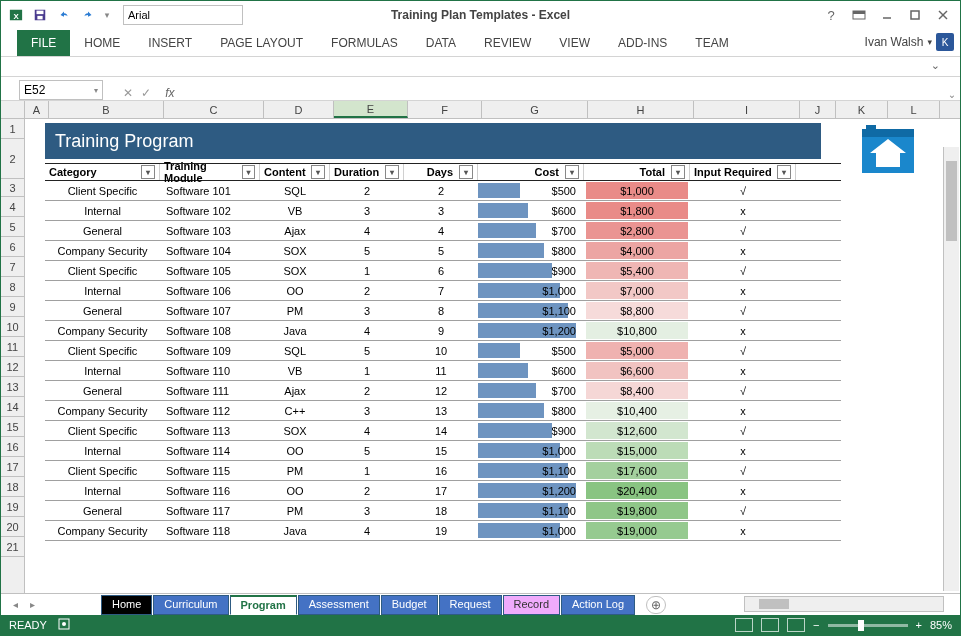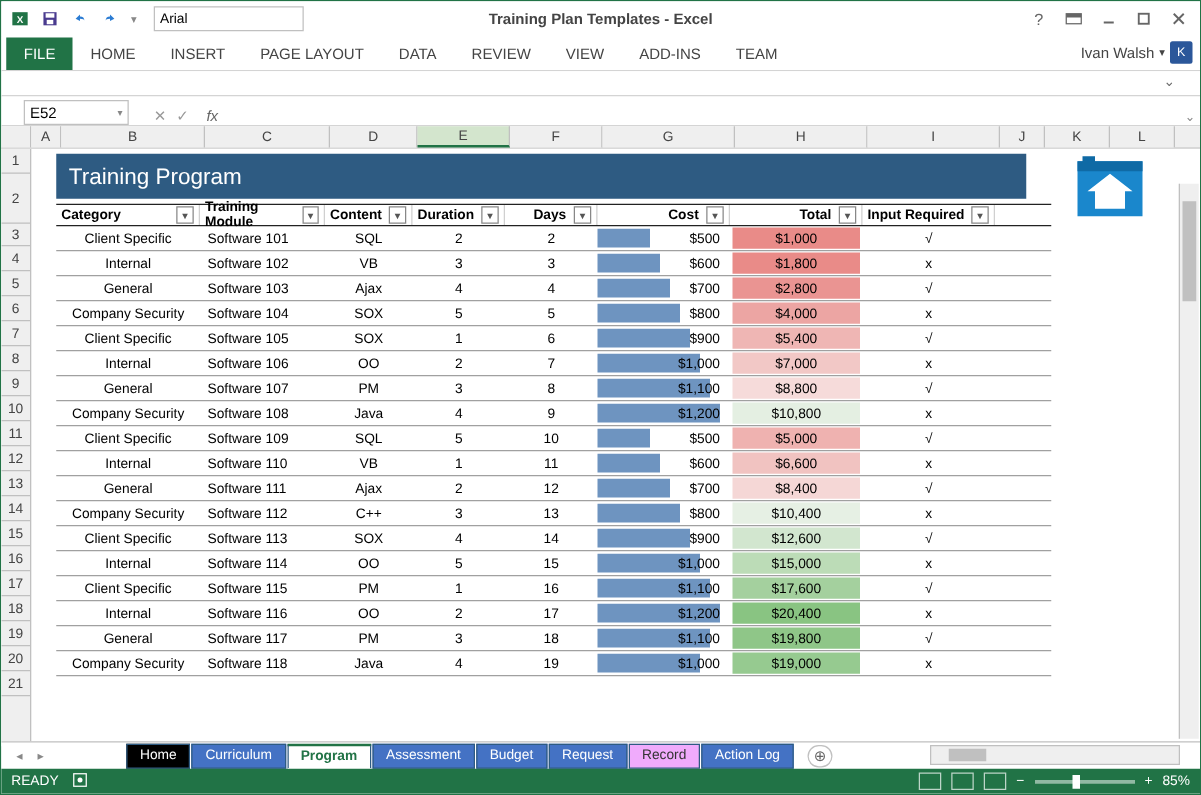--- a/index.html
+++ b/index.html
@@ -9,21 +9,21 @@
 .titlebar { height: 28px; background: #fff; display: flex; align-items: center; padding: 0 4px; position: relative; }
 .qat { display: flex; align-items: center; gap: 2px; }
 .qat-btn { width: 22px; height: 22px; display: flex; align-items: center; justify-content: center; cursor: pointer; }
 .qat-btn svg { width: 14px; height: 14px; }
 .font-select { margin-left: 10px; border: 1px solid #c0c0c0; height: 20px; padding: 0 4px; font-size: 11px; width: 120px; background: #fff; }
 .doc-title { position: absolute; left:50%; transform:translateX(-50%); font-size: 12px; color: #444; font-weight: bold; }
 .win-controls { position: absolute; right: 4px; display: flex; align-items: center; gap: 2px; }
 .win-btn { width: 26px; height: 22px; display: flex; align-items: center; justify-content: center; cursor: pointer; }
 
 
-.ribbon { height: 28px; background: #fff; display: flex; align-items: flex-end; border-bottom: 1px solid #d4d4d4; padding-left: 4px; position: relative; }
+.ribbon { height: 28px; background: #fff; display: flex; align-items: flex-end; border-bottom: 1px solid #d4d4d4; padding-left: 16px; position: relative; }
 .file-tab { background: #217346; color: #fff; padding: 6px 14px; font-size: 12px; cursor: pointer; }
 .rtab { padding: 6px 14px; font-size: 12px; color: #444; cursor: pointer; }
 .user-info { position: absolute; right: 6px; top: 4px; display: flex; align-items: center; gap: 4px; font-size: 12px; color: #444; }
 .user-badge { width: 18px; height: 18px; background: #2b579a; color: #fff; display: flex; align-items: center; justify-content: center; font-size: 10px; border-radius: 2px; }
 
 .ribbon-toggle { height: 20px; background: #fff; border-bottom: 1px solid #d4d4d4; position: relative; }
 .ribbon-toggle .chev { position: absolute; right: 20px; top: 2px; font-size: 11px; color: #666; cursor: pointer; }
 
 
 .formula-row { height: 24px; display: flex; align-items: flex-end; border-bottom: 1px solid #d4d4d4; background: #fff; padding-left: 18px; }
@@ -154,20 +154,21 @@
       </div>
   </div>
 </div>
 
 <div class="ribbon">
   <div class="file-tab">FILE</div>
   <div id="rtabs" style="display: flex;">
       <div class="rtab">HOME</div>
       <div class="rtab">INSERT</div>
       <div class="rtab">PAGE LAYOUT</div>
+      <div class="rtab">FORMULAS</div>
       <div class="rtab">DATA</div>
       <div class="rtab">REVIEW</div>
       <div class="rtab">VIEW</div>
       <div class="rtab">ADD-INS</div>
       <div class="rtab">TEAM</div>
     </div>
   <div class="user-info">
     <span>Ivan Walsh</span>
     <span style="font-size:9px;">▾</span>
     <div class="user-badge">K</div>

